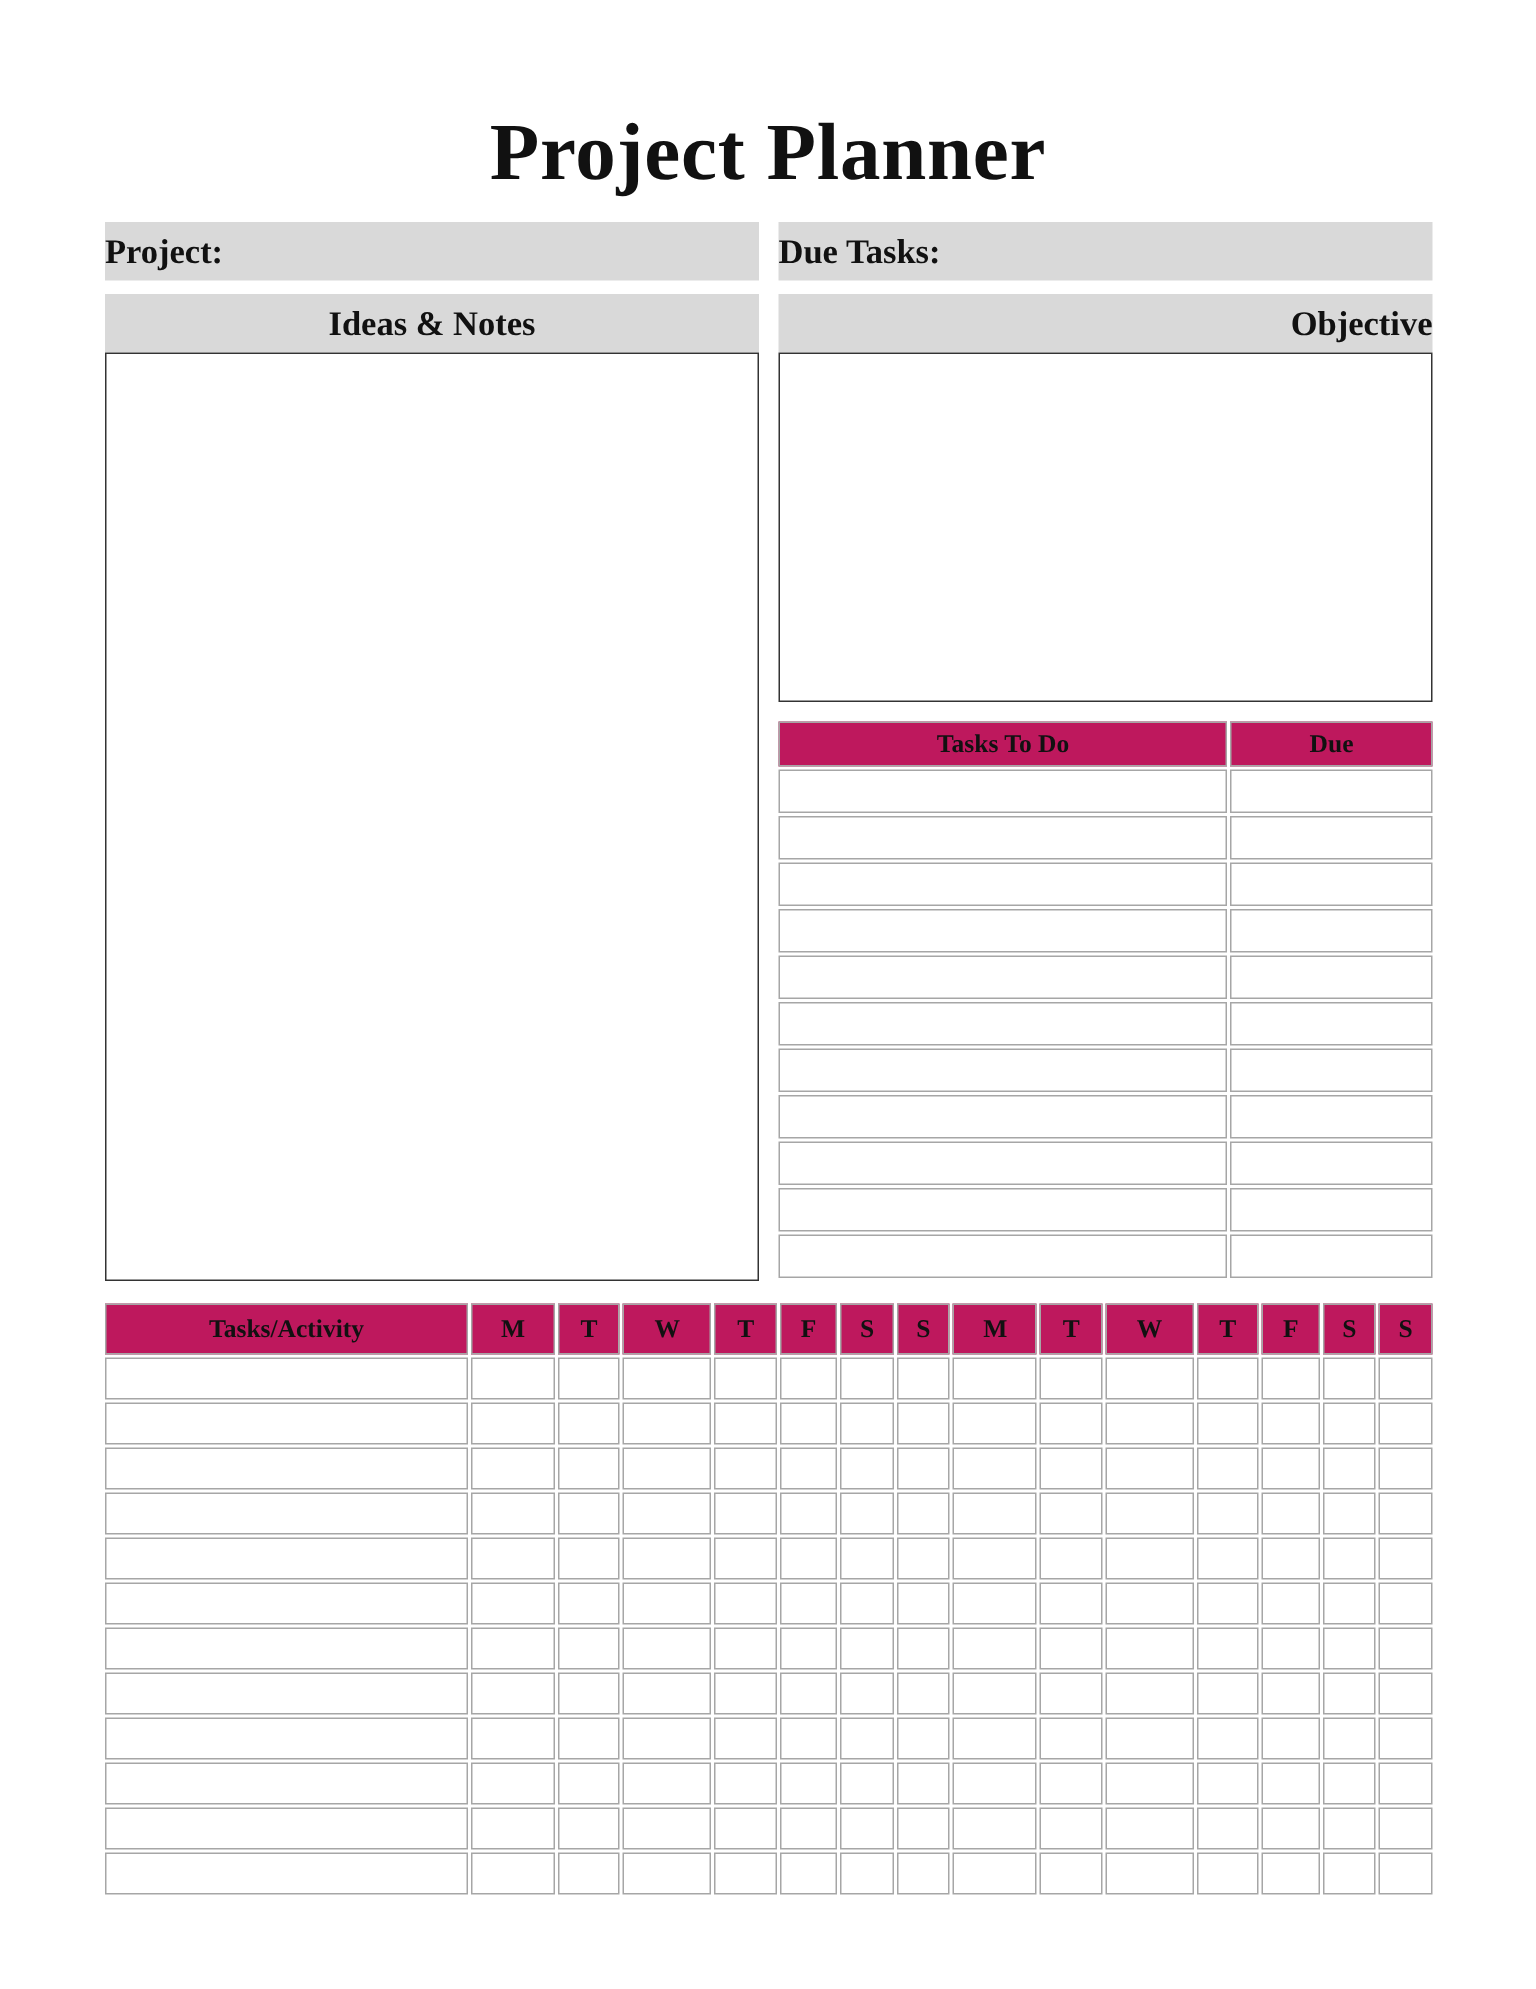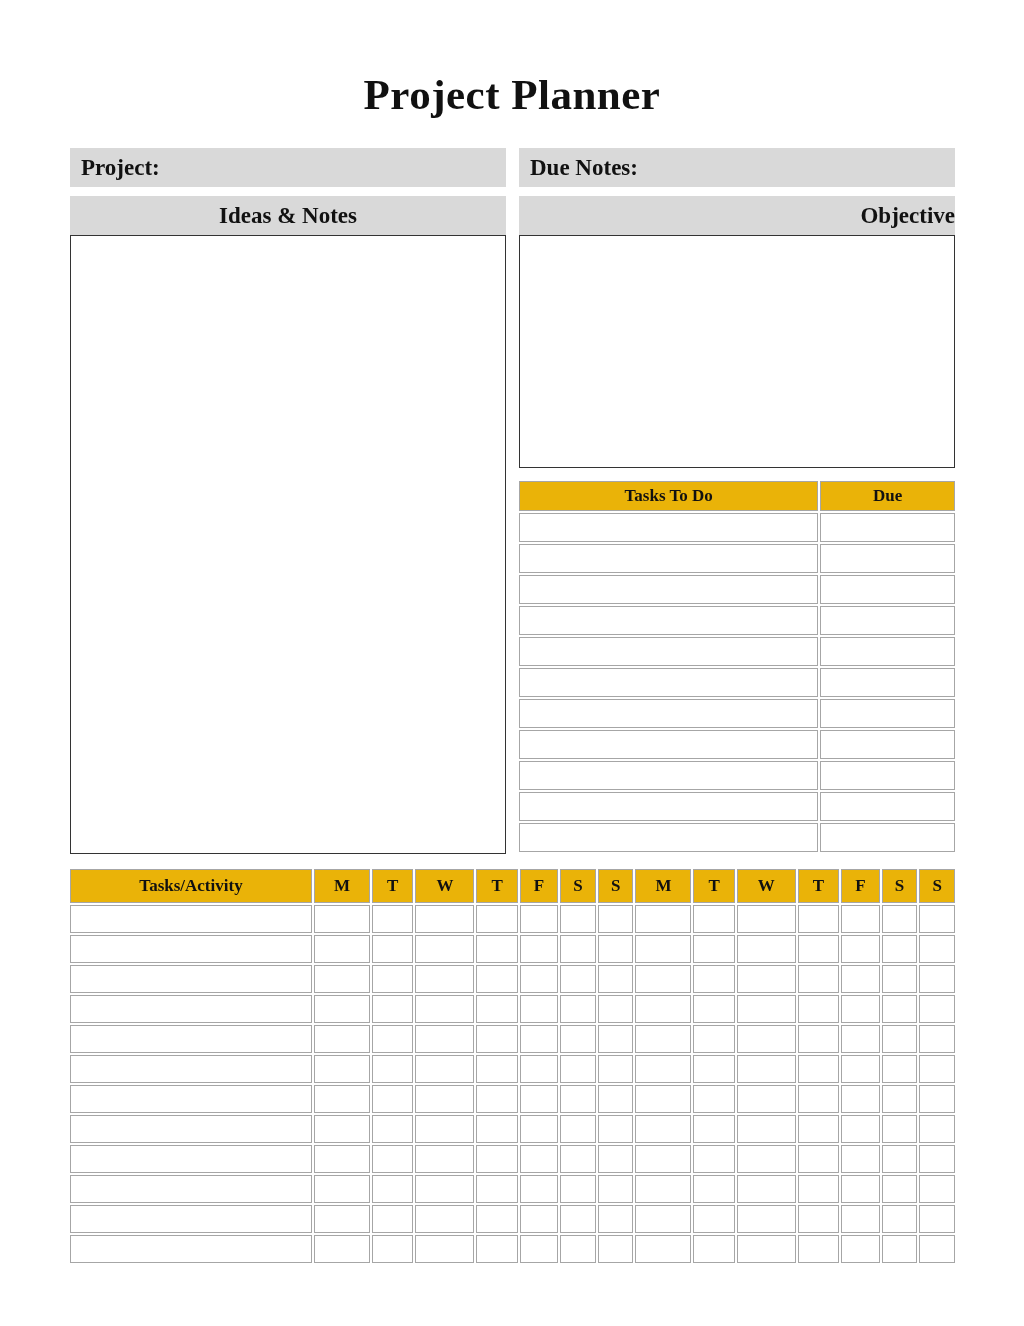--- a/index.html
+++ b/index.html
@@ -1,44 +1,44 @@
 <!DOCTYPE html>
 <html><head>
 <meta charset="utf-8">
 <style>
   html,body{margin:0;padding:0;background:#fff;}
   body{width:1024px;height:1326px;position:relative;font-family:"Liberation Serif","DejaVu Serif",serif;color:#111;overflow:hidden;}
-  .title{position:absolute;top:70px;left:0;width:1024px;text-align:center;font-size:43px;font-weight:bold;letter-spacing:0.5px;}
+  .title{position:absolute;top:70px;left:0;width:1024px;text-align:center;font-size:54px;font-weight:bold;letter-spacing:0.5px;}
   .bar{position:absolute;background:#d9d9d9;font-weight:bold;font-size:23px;line-height:39px;height:39px;box-sizing:border-box;}
-  .bar.left{padding-left:11px;}
+  .bar.left{}
   .bar.center{text-align:center;}
   .box{position:absolute;border:1px solid #333;box-sizing:border-box;background:#fff;}
   table.grid{position:absolute;border-collapse:separate;border-spacing:2px;}
   table.grid td, table.grid th{border:1px solid #a6a6a6;box-sizing:border-box;padding:0;}
-  table.grid th{background:#eab308;font-weight:bold;text-align:center;}
+  table.grid th{background:#be185d;font-weight:bold;text-align:center;}
   #todo{left:517px;top:479px;width:440px;}
   #todo th{height:30px;font-size:17px;}
   #todo td{height:29px;}
   #todo .c1{width:298px;}
   #todo .c2{width:134px;text-align:center;}
   #tracker{left:68px;top:867px;width:889px;}
   #tracker th{height:34px;font-size:17px;}
   #tracker td{height:28px;}
   #tracker .task{width:242px;}
 </style>
 </head>
 <body>
 
 <div class="title">Project Planner</div>
 
 <div class="bar left" style="left:70px;top:148px;width:436px;">
   <span>Project:</span>
 </div>
 <div class="bar left" style="left:519px;top:148px;width:436px;">
-  <span>Due Notes:</span>
+  <span>Due Tasks:</span>
 </div>
 
 <div class="bar center" style="left:70px;top:196px;width:436px;">Ideas &amp; Notes</div>
 <div class="bar center" style="left:519px;top:196px;width:436px;text-align:right;">Objective</div>
 
 <div class="box" style="left:70px;top:235px;width:436px;height:619px;"></div>
 <div class="box" style="left:519px;top:235px;width:436px;height:233px;"></div>
 
 <table class="grid" id="todo">
   <thead>

